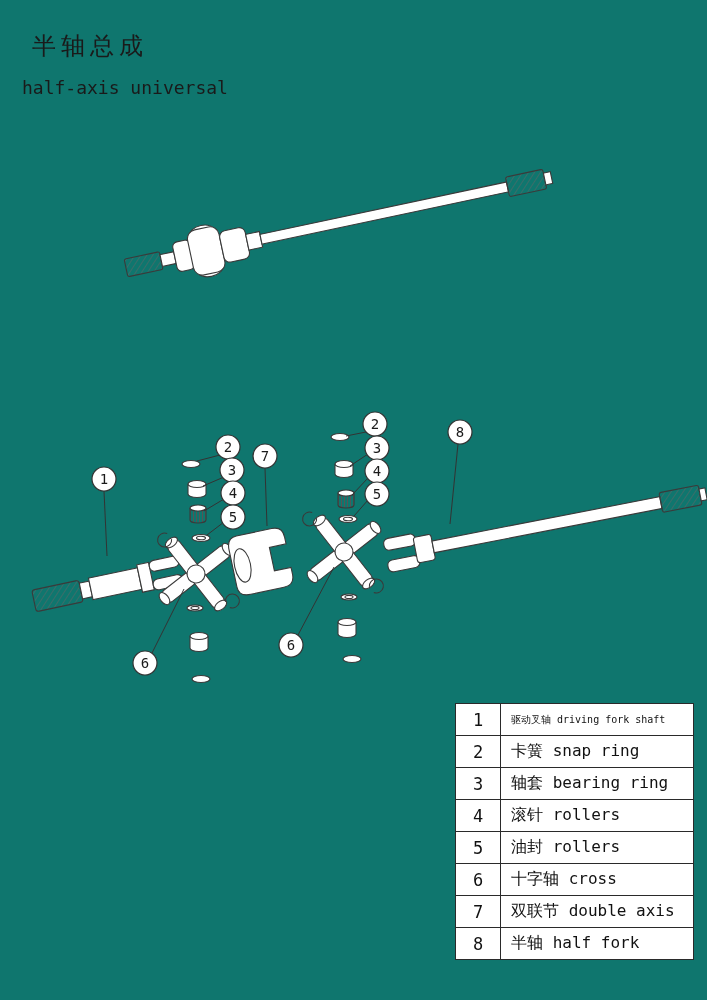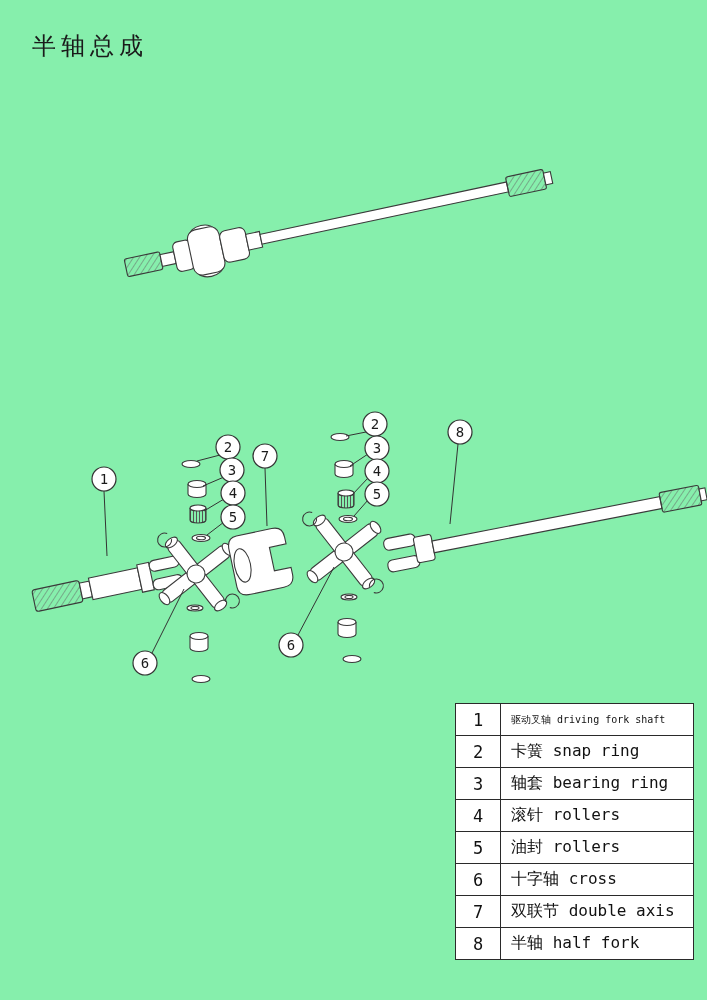--- a/index.html
+++ b/index.html
@@ -1,17 +1,17 @@
 <!DOCTYPE html>
 <html><head>
 <meta charset="utf-8">
 <style>
   html,body { margin:0; padding:0; background:#ffffff; }
   .page {
-    position:relative; width:707px; height:1000px; background:#86efac;
+    position:relative; width:707px; height:1000px; background:#0f766e;
     font-family:"DejaVu Sans", "Liberation Sans", sans-serif;
     color:#1a1a1a; overflow:hidden;
   }
   .title-cn {
     position:absolute; left:32px; top:30px;
     font-size:24px; letter-spacing:5px; color:#1a1a1a;
   }
   .title-en {
     position:absolute; left:22px; top:74px;
     font-size:18px; line-height:27px;
@@ -35,20 +35,21 @@
     font-family:"DejaVu Sans Mono", monospace; font-size:14px; fill:#1a1a1a;
   }
 </style>
 </head>
 <body>
 
 <div class="page">
 
   <div class="title-cn">半轴总成</div>
   <div class="title-en">
+    <div>half-axis universal</div>
   </div>
 
   <svg class="diagram-svg" width="707" height="1000" viewBox="0 0 707 1000">
     <defs>
       <pattern id="hatch" width="5" height="5" patternUnits="userSpaceOnUse" patternTransform="rotate(45)">
         <line x1="0" y1="0" x2="0" y2="5" stroke="#666" stroke-width="1"></line>
       </pattern>
       <pattern id="rollers" width="3" height="8" patternUnits="userSpaceOnUse">
         <line x1="1.5" y1="0" x2="1.5" y2="8" stroke="#555" stroke-width="1"></line>
       </pattern>

